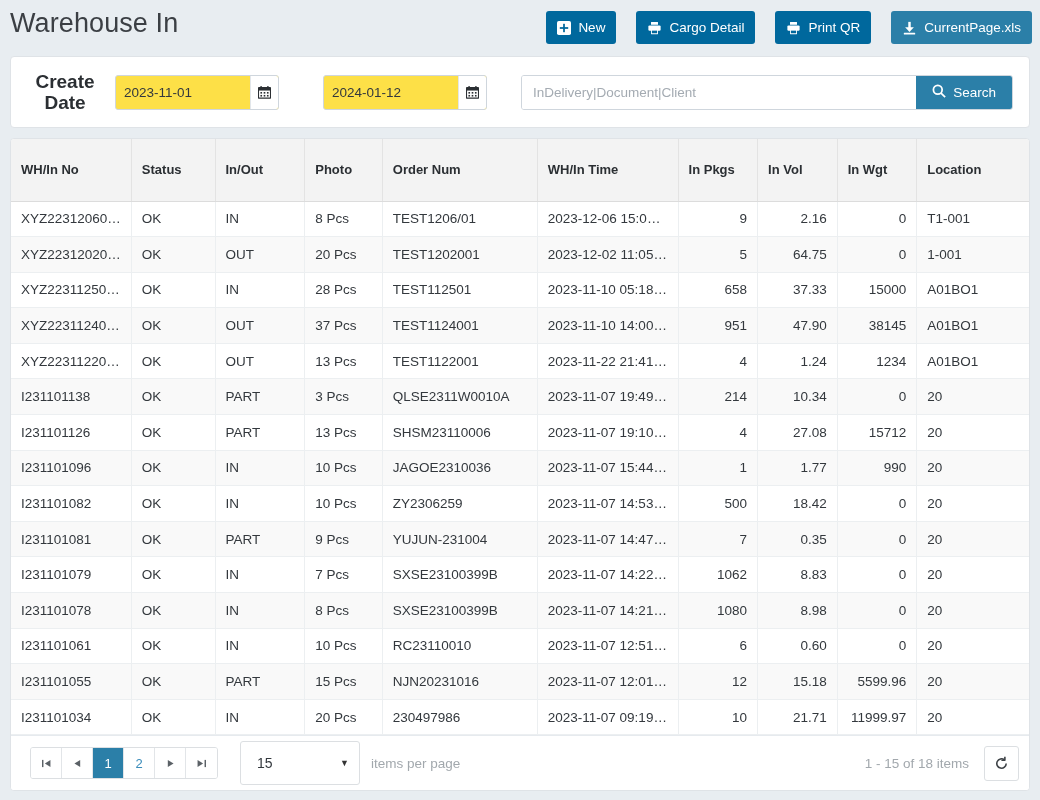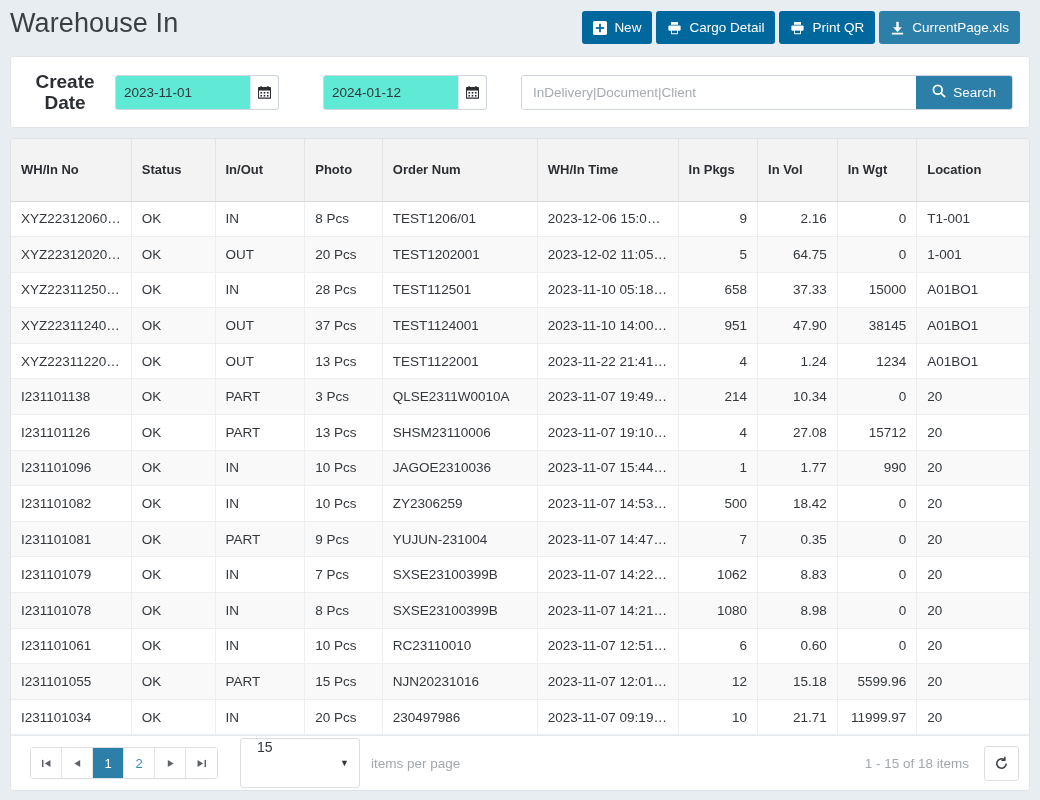--- a/index.html
+++ b/index.html
@@ -21,23 +21,23 @@
   .page-title {
     position: absolute;
     left: 10px; top: 8px;
     font-size: 27px;
     font-weight: 400;
     color: #3b3f44;
     letter-spacing: 0.1px;
   }
   .header-actions {
     position: absolute;
-    right: 20px; top: 11px;
-    display: flex;
-    gap: 4px;
+    right: 8px; top: 11px;
+    display: flex;
+    gap: 20px;
   }
   .btn {
     display: inline-flex;
     align-items: center;
     gap: 7px;
     height: 33px;
     padding: 0 11px;
     border: none;
     border-radius: 3px;
     background: #00689d;
@@ -72,21 +72,21 @@
     line-height: 21px;
   }
   .date-group {
     position: relative;
     margin-left: 12px;
     width: 164px;
     height: 35px;
     display: flex;
     border: 1px solid #cfd6dd;
     border-radius: 3px;
-    background: #5eead4;
+    background: #fde047;
     overflow: hidden;
   }
   .date-group input {
     flex: 1;
     border: none;
     outline: none;
     padding: 0 8px;
     font-size: 13.5px;
     font-family: "Liberation Sans", sans-serif;
     color: #33383d;
@@ -215,25 +215,26 @@
     font-size: 13px;
     cursor: pointer;
   }
   .pg-btn:last-child { border-right: none; }
   .pg-btn.num-pg { color: #3a8cba; }
   .pg-btn.active { background: #2b7fa8; color: #fff; }
   .pp-select {
     position: relative;
     margin-left: 22px;
     width: 120px;
-    height: 50px;
+    height: 44px;
     border: 1px solid #dcdfe2;
     border-radius: 3px;
     background: #fff;
     display: flex;
+    align-items: center;
     padding: 0 8px 0 16px;
     font-size: 14px;
     color: #33383d;
     cursor: pointer;
   }
   .pp-select .caret {
     position: absolute;
     right: 10px; top: 50%;
     transform: translateY(-50%);
     font-size: 9px;

